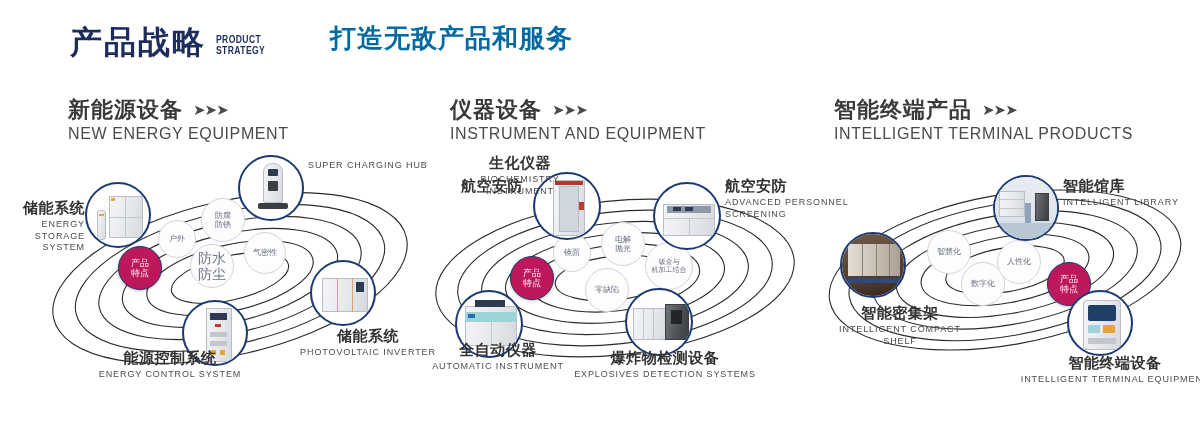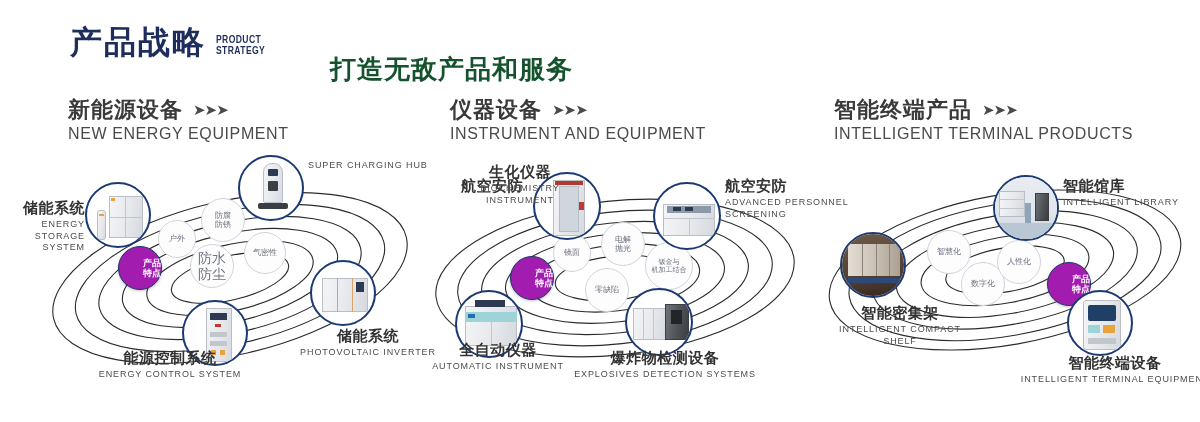--- a/index.html
+++ b/index.html
@@ -19,23 +19,23 @@
   }
   .h-en{
     margin-left:10px;margin-bottom:2px;
     font-family:"Liberation Sans",sans-serif;
     font-size:11px;font-weight:bold;color:#1d2d5c;
     line-height:11px;letter-spacing:.5px;
     transform:scaleX(.78);transform-origin:left bottom;
     white-space:pre-line;
   }
   .h-sub{
-    position:absolute;left:330px;top:52px;
-    font-family:"DejaVu Sans",sans-serif;
-    font-size:26px;font-weight:bold;color:#14532d;letter-spacing:1px;
+    position:absolute;left:330px;top:21px;
+    font-family:"DejaVu Sans",sans-serif;
+    font-size:26px;font-weight:bold;color:#0369a1;letter-spacing:1px;
   }
 
   
   .sec-head{position:absolute;}
   .sec-cn{
     font-family:"DejaVu Sans",sans-serif;
     font-size:22px;font-weight:bold;color:#3a3a3a;letter-spacing:1px;
     display:flex;align-items:center;
   }
   .arrows{margin-left:10px;color:#4a4a4a;font-size:15px;letter-spacing:-1px;line-height:1;}
@@ -68,23 +68,22 @@
 
   .bub{
     position:absolute;border-radius:50%;
     border:1px solid #d2d4dc;background:#fdfdfe;
     display:flex;align-items:center;justify-content:center;
     text-align:center;color:#6d7280;
     font-family:"DejaVu Sans",sans-serif;
     line-height:1.15;box-sizing:border-box;
   }
   .bub.core{
-    background:#a21caf;border:1px solid #1d3668;color:#fff;font-weight:bold;
+    background:#be185d;border:1px solid #1d3668;color:#fff;font-weight:normal;
     box-shadow:0 1px 3px rgba(0,0,0,.25);
-    justify-content:flex-end;
   }
 
   
   .pv{position:absolute;box-sizing:border-box;}
   .cab{background:linear-gradient(100deg,#f4f5f7 0%,#e6e8ec 55%,#d6d9de 100%);border:1px solid #b9bdc5;}
   .cabdark{background:linear-gradient(100deg,#6f7479 0%,#4d5155 60%,#3b3e42 100%);border:1px solid #3a3d41;}
   .panelline{position:absolute;background:#c2c6cd;}
   .scr{position:absolute;background:#2e3a52;}
   .amber{position:absolute;background:#e8a33d;}
   .teal{position:absolute;background:#9ed3d8;}
@@ -237,21 +236,21 @@
       <div class="ph">
         <div class="pv cab" style="left:18px;top:6px;width:32px;height:56px;"></div>
         <div class="pv" style="left:24px;top:12px;width:20px;height:46px;background:#cfd6de;border:1px solid #b4bcc6;"></div>
         <div class="pv" style="left:20px;top:7px;width:28px;height:4px;background:#b03a2e;"></div>
         <div class="pv" style="left:44px;top:28px;width:5px;height:8px;background:#c0392b;"></div>
       </div>
     </div>
     <div class="nlabel r" style="left:-22px;top:28px;width:120px;">
       <div class="cn">航空安防</div>
     </div>
-    <div class="nlabel c" style="left:20px;top:14px;width:150px;">
+    <div class="nlabel c" style="left:20px;top:5px;width:150px;">
       <div class="cn">生化仪器</div>
       <div class="en" style="white-space:pre-line;">BIOCHEMISTRY
 INSTRUMENT</div>
     </div>
 
     <div class="node" style="left:228px;top:32px;width:68px;height:68px;">
       <div class="ph">
         <div class="pv cab" style="left:8px;top:20px;width:52px;height:32px;"></div>
         <div class="pv scr" style="left:12px;top:22px;width:44px;height:7px;background:#8d98a8;"></div>
         <div class="pv scr" style="left:18px;top:23px;width:8px;height:4px;"></div>

